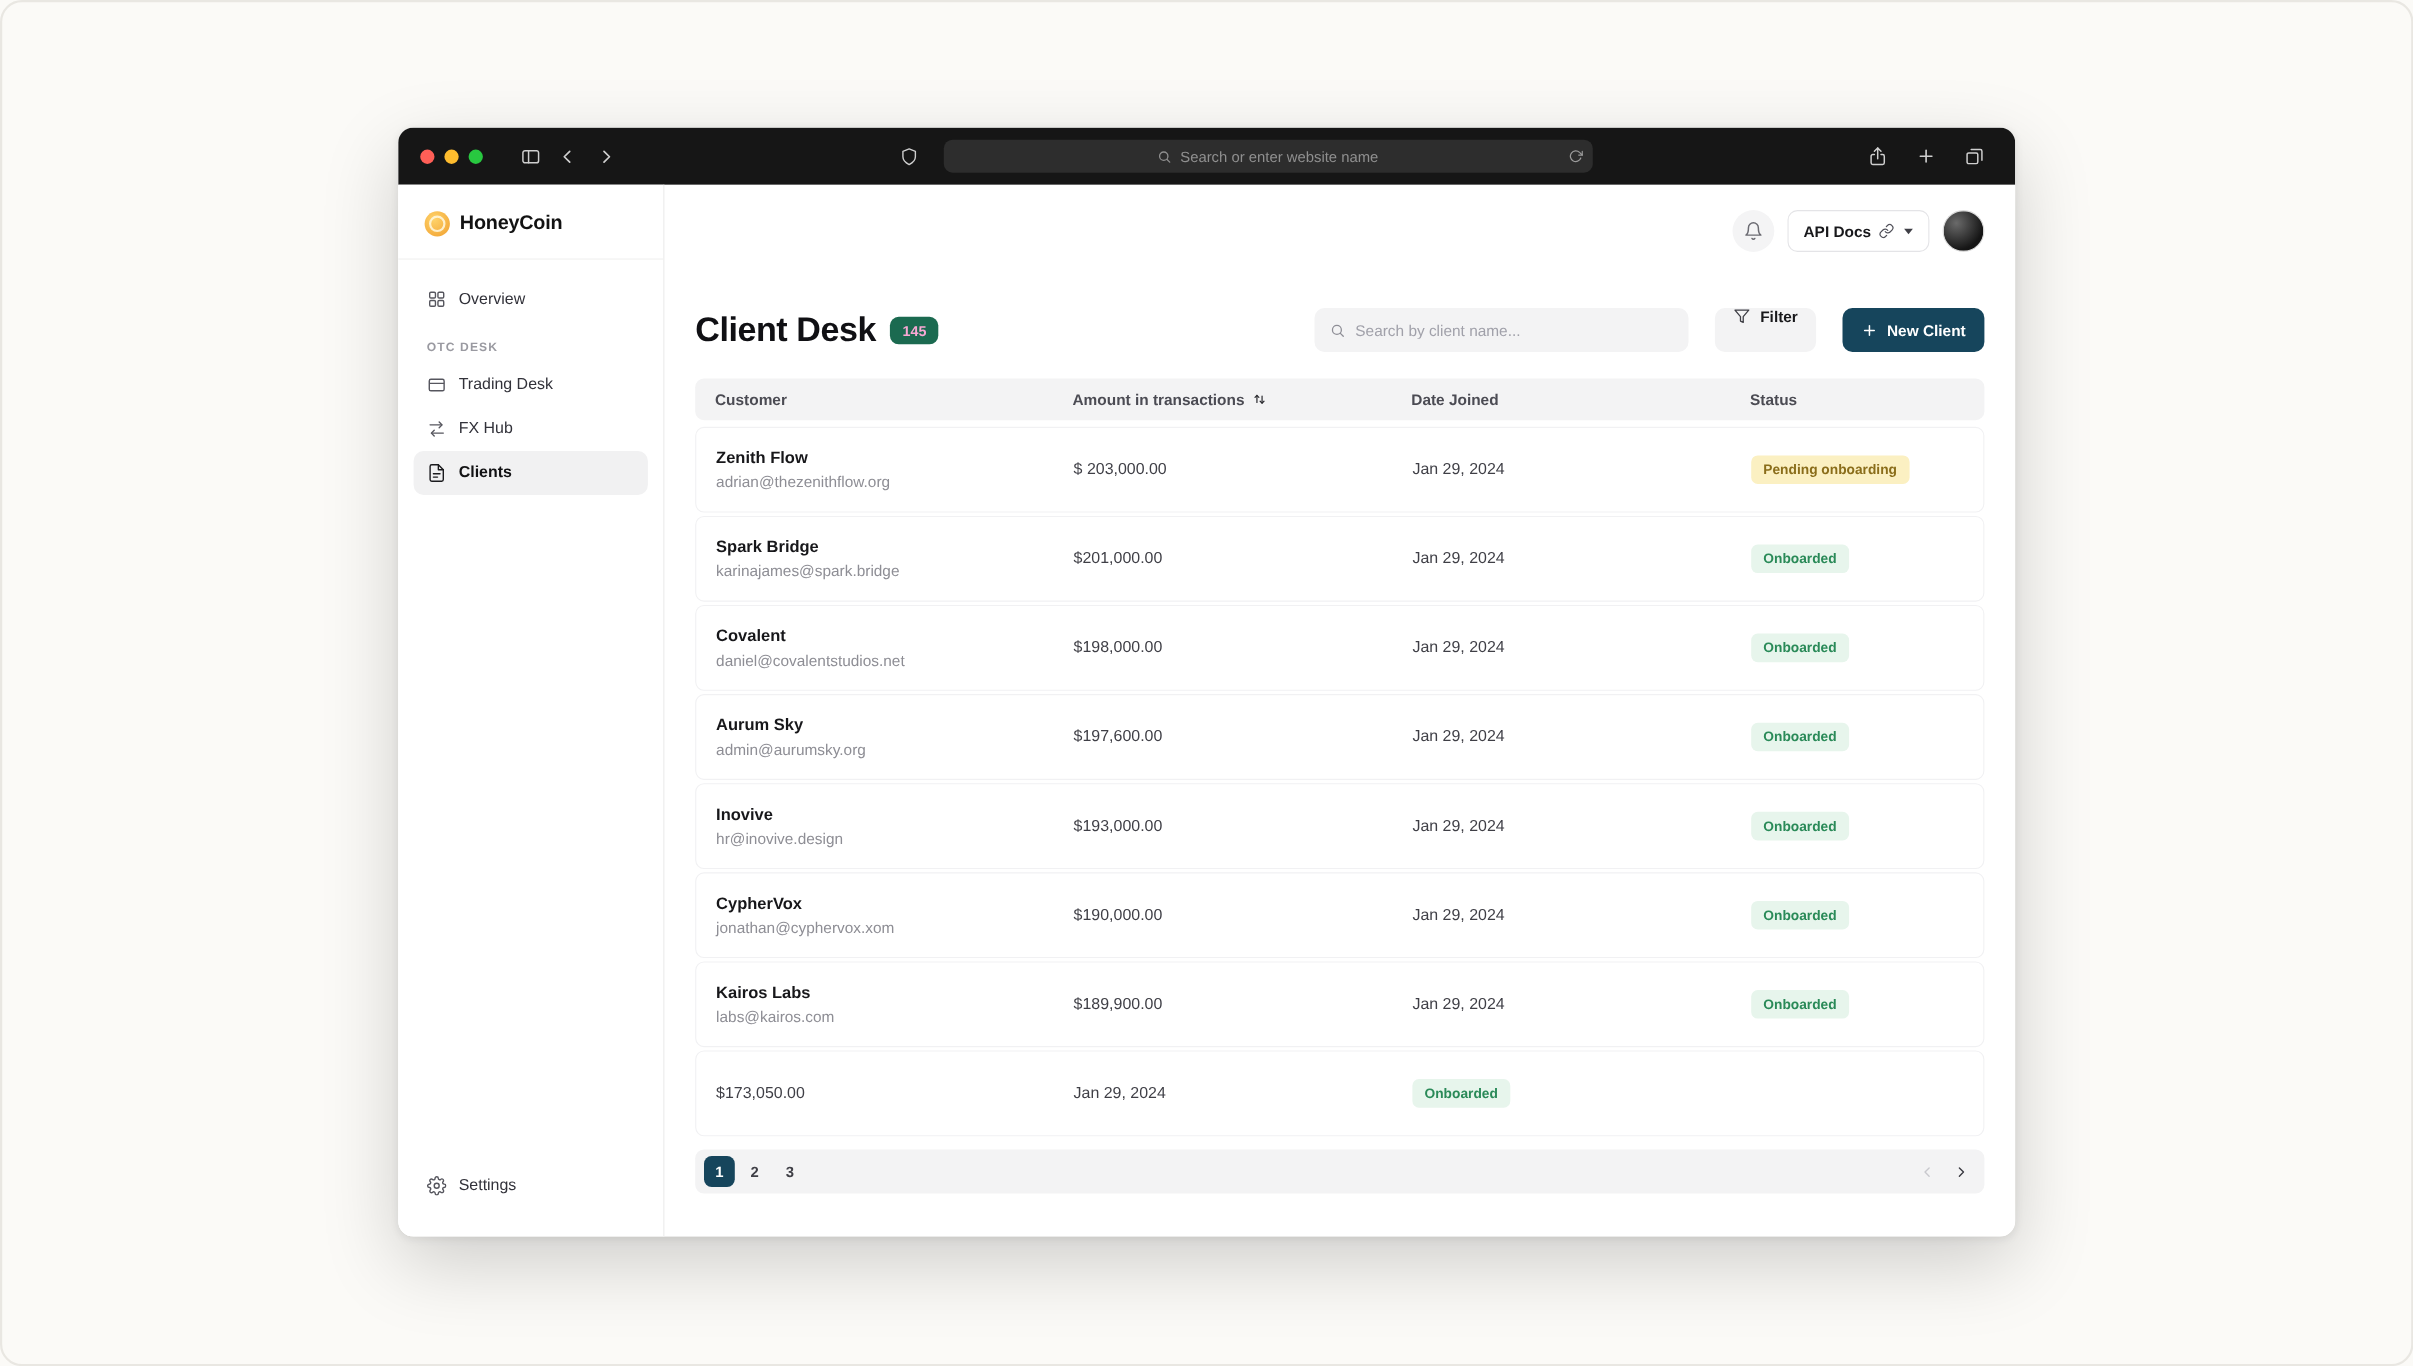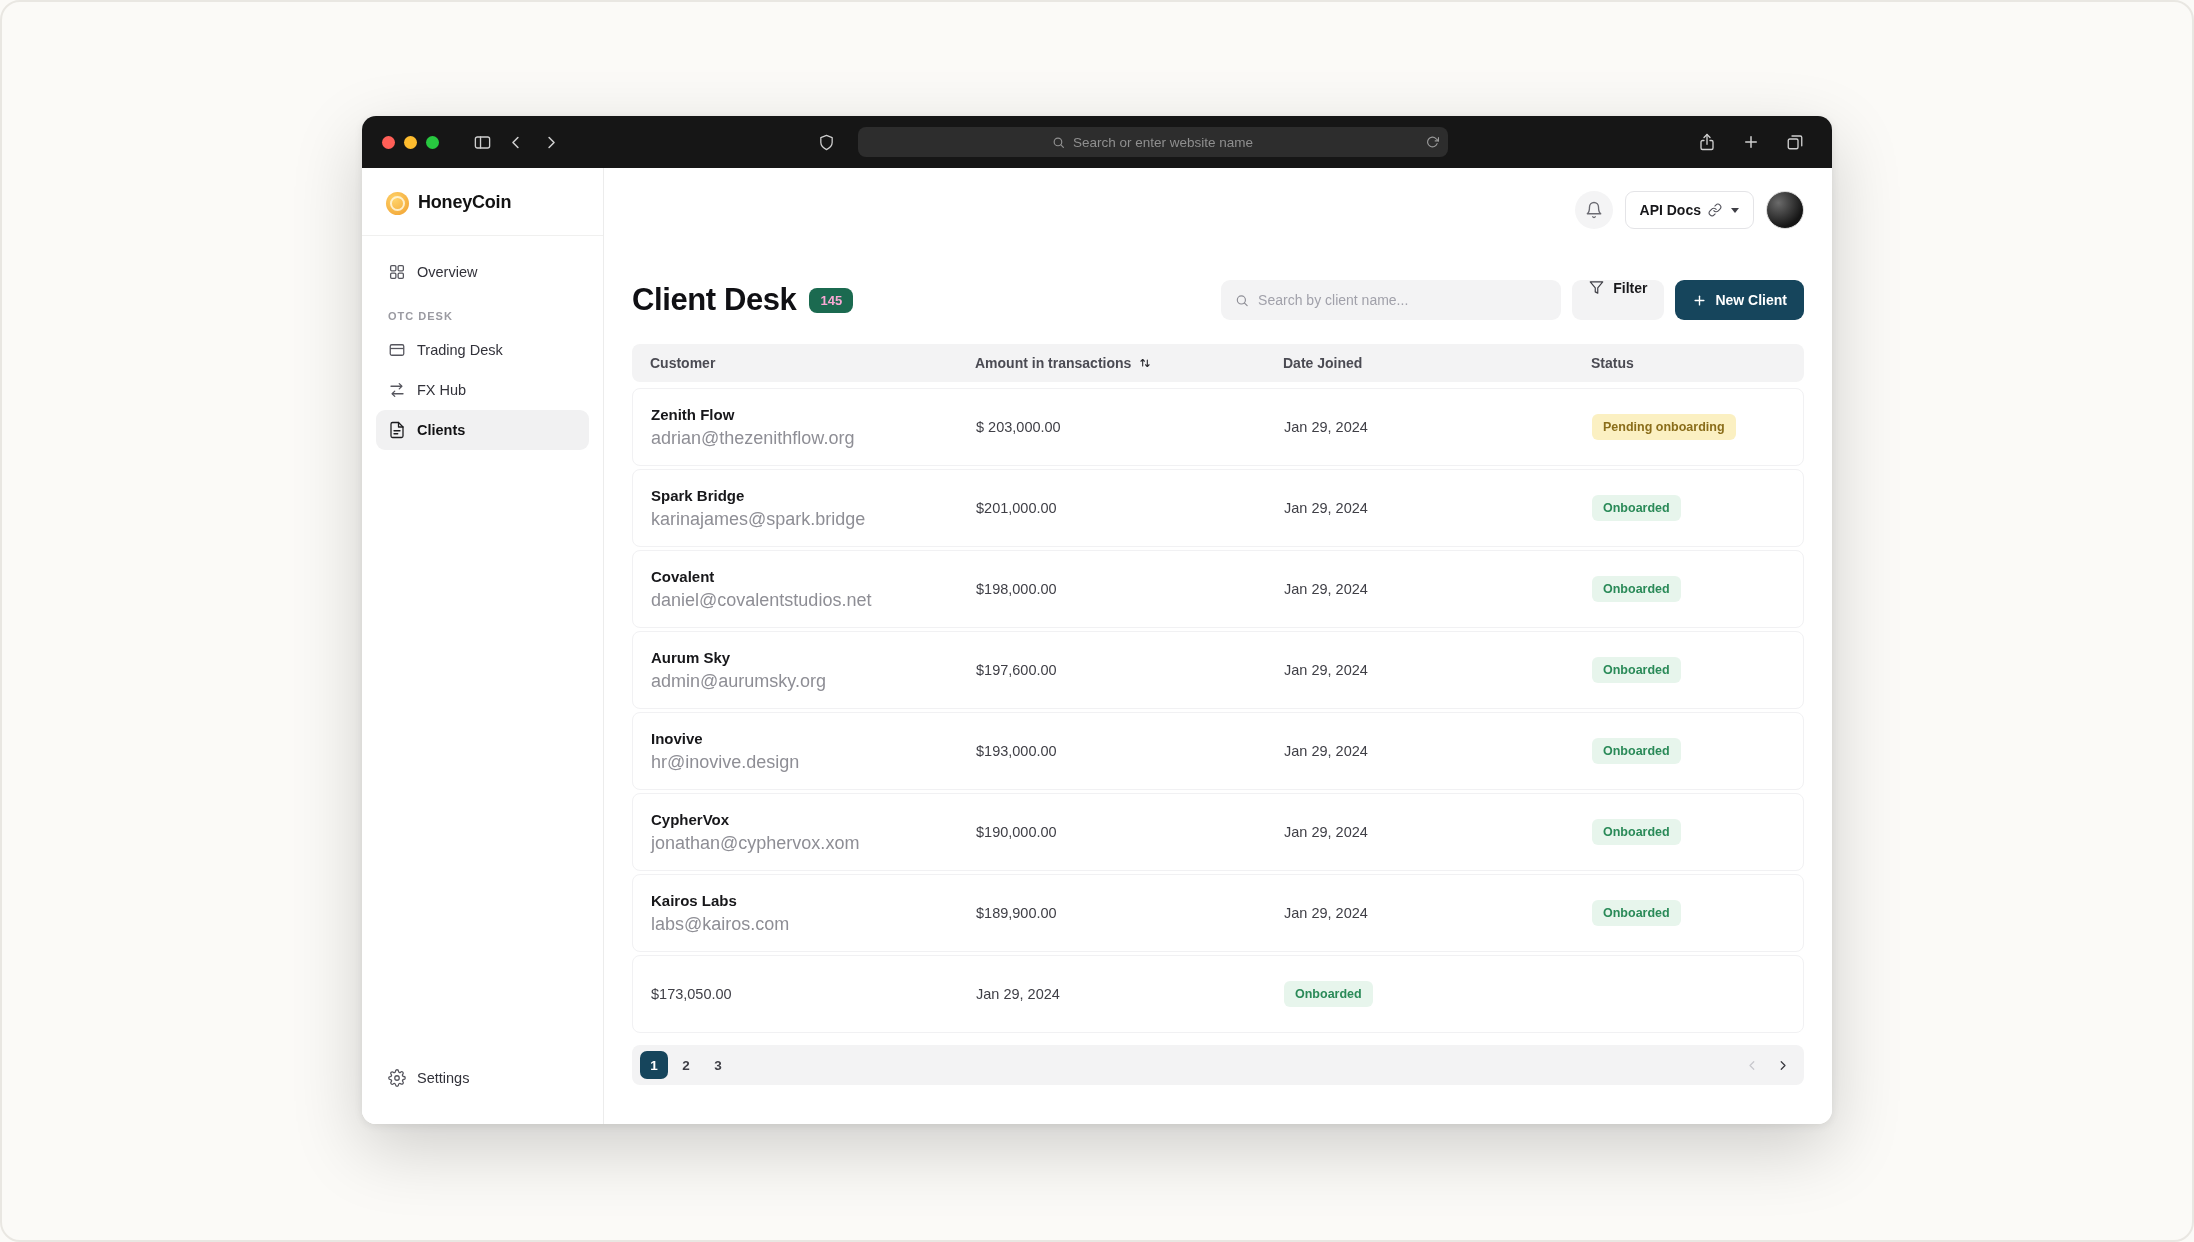--- a/index.html
+++ b/index.html
@@ -121,21 +121,21 @@
   }
   
   .title-row{ margin-top:28px; display:flex; align-items:center; }
   .page-title{ font-size:31px; font-weight:800; color:#101014; letter-spacing:-.4px; }
   .count-badge{
     margin-left:13px;
     background:#1b6a50; color:#f9a8d4;
     font-size:13px; font-weight:700;
     padding:5px 11px; border-radius:8px;
   }
-  .title-actions{ margin-left:auto; display:flex; align-items:center; gap:11px; }
+  .title-actions{ margin-left:auto; display:flex; align-items:center; gap:24px; }
   .search-box{
     width:340px; height:40px;
     background:#f3f3f4; border-radius:9px;
     display:flex; align-items:center; gap:9px;
     padding:0 14px; color:#8e8e96;
   }
   .search-box input{
     border:none; outline:none; background:transparent;
     font-size:14px; color:#3f3f46; width:100%;
     font-family:inherit;
@@ -170,21 +170,21 @@
   .trow{
     display:grid; grid-template-columns:325px 308px 308px 1fr;
     background:#fff;
     border:1px solid #f1f1f3;
     border-radius:8px;
     height:78px; align-items:center;
     margin-bottom:3px;
   }
   .cell{ padding-left:18px; font-size:14.5px; color:#3f3f46; }
   .cname{ font-size:15px; font-weight:600; color:#17171a; }
-  .cemail{ font-size:18px; color:#8e8e95; margin-top:5px; }
+  .cemail{ font-size:14px; color:#8e8e95; margin-top:5px; }
   .badge{
     display:inline-block; padding:6px 11px; border-radius:6px;
     font-size:12.5px; font-weight:600;
   }
   .badge.pending{ background:#fbf0c2; color:#8a6d1a; }
   .badge.onboarded{ background:#e7f5ec; color:#2a8a58; }
   
   .pagination{
     margin-top:12px; height:40px;
     background:#f3f3f4; border-radius:8px;

